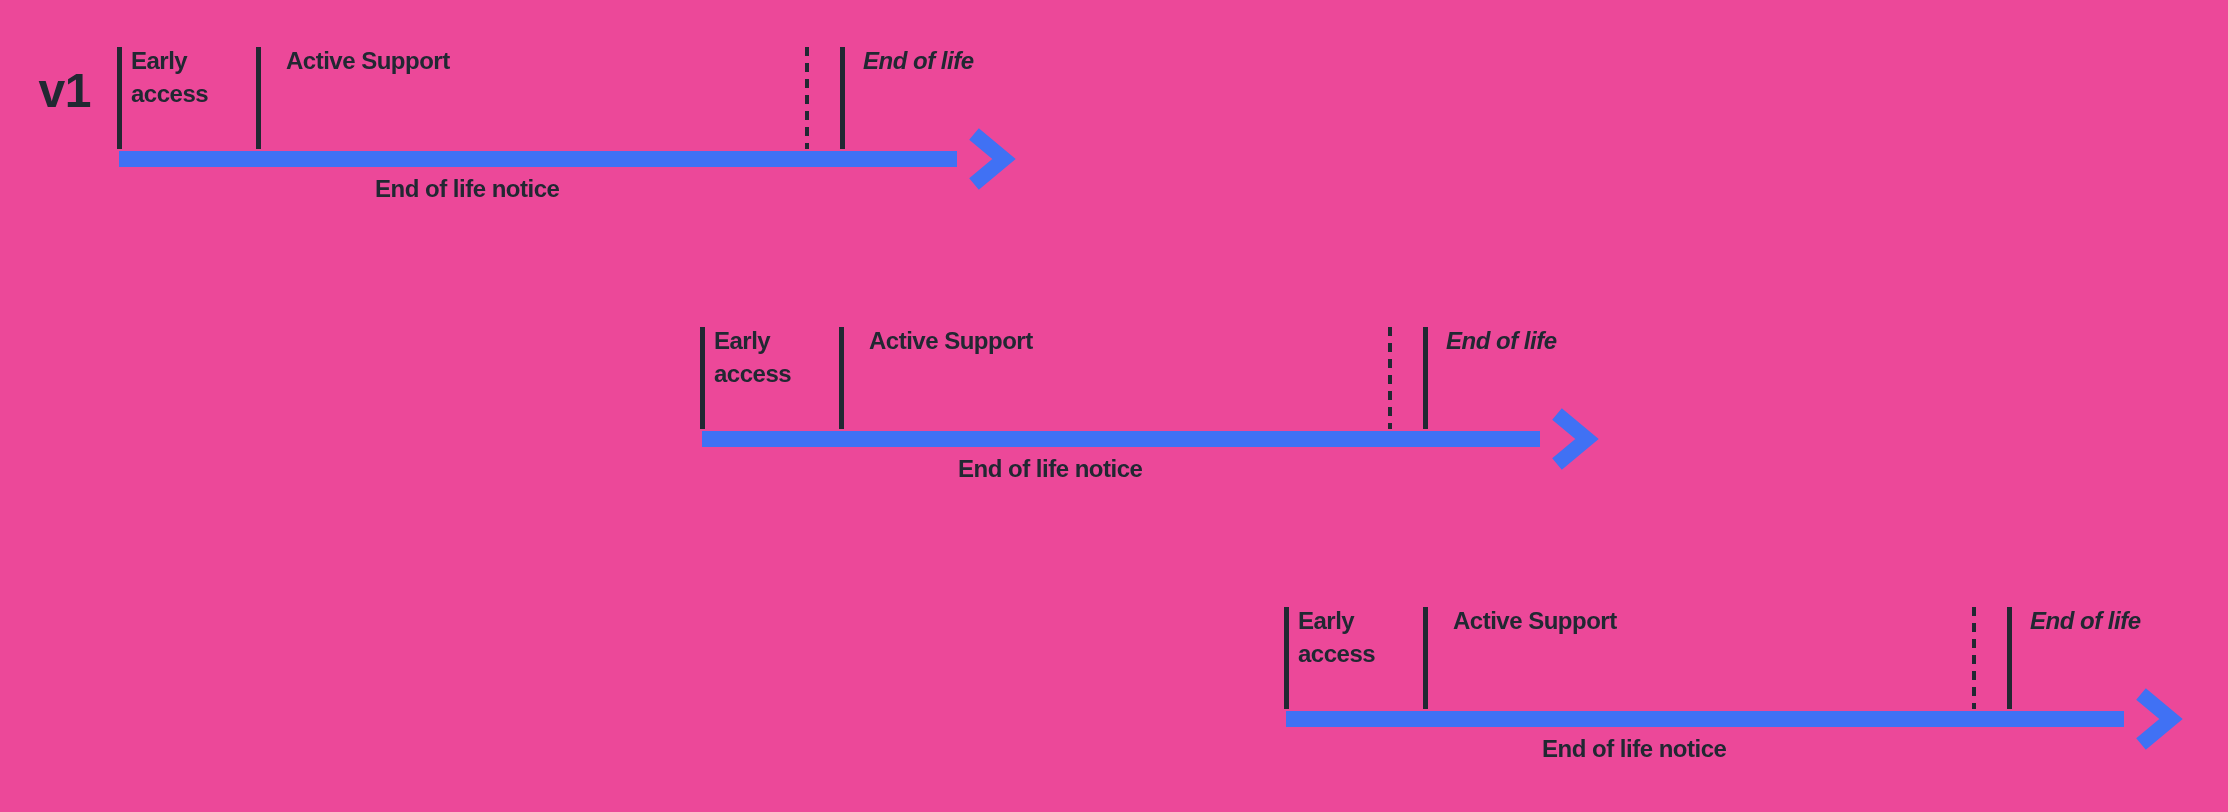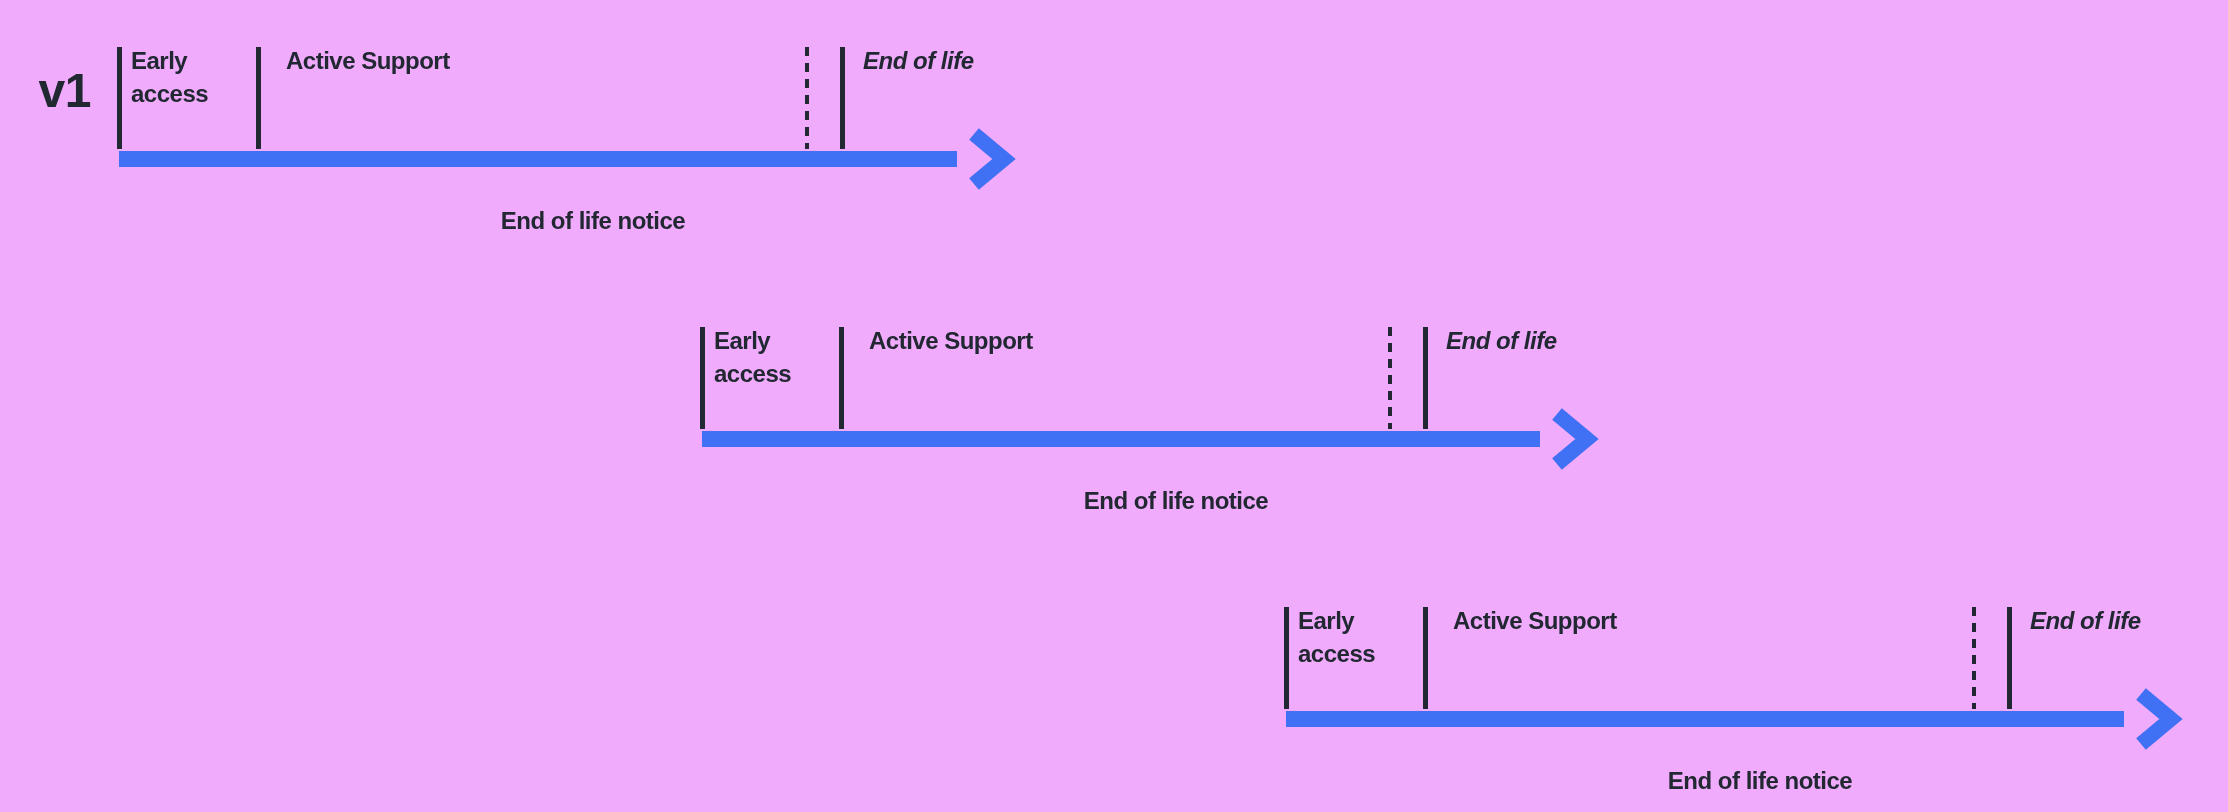--- a/index.html
+++ b/index.html
@@ -4,21 +4,21 @@
 <style>
   html, body {
     margin: 0;
     padding: 0;
     background: #ffffff;
   }
   #canvas {
     position: relative;
     width: 2228px;
     height: 812px;
-    background: #f0abfc;
+    background: #ec4899;
     overflow: hidden;
     font-family: "Liberation Sans", sans-serif;
     --ink: #212832;
     --blue: #4071f4;
   }
   .row {
     position: absolute;
     width: 910px;
     height: 175px;
   }
@@ -63,26 +63,25 @@
     line-height: 33px;
     font-weight: 700;
     letter-spacing: -0.5px;
     color: var(--ink);
     white-space: pre-line;
   }
   .lbl-early  { left: 12px;  top: -3px; }
   .lbl-active { left: 167px; top: -3px; white-space: nowrap; }
   .lbl-eol    { left: 744px; top: -3px; white-space: nowrap; font-style: italic; }
   .lbl-notice {
-    left: 264px;
+    left: 256px;
     top: 125px;
     width: 420px;
-    text-align: center;
+    text-align: left;
     white-space: nowrap;
-    margin-top: 32px;
   }
   .version {
     position: absolute;
     left: -250px;
     top: 19px;
     width: 222px;
     text-align: right;
     font-size: 48px;
     line-height: 50px;
     font-weight: 700;

